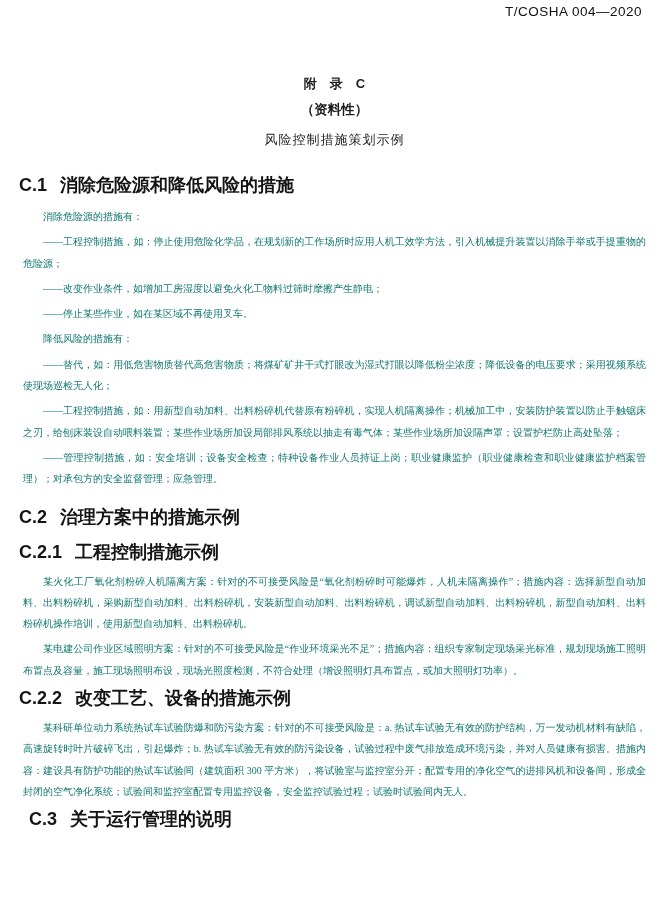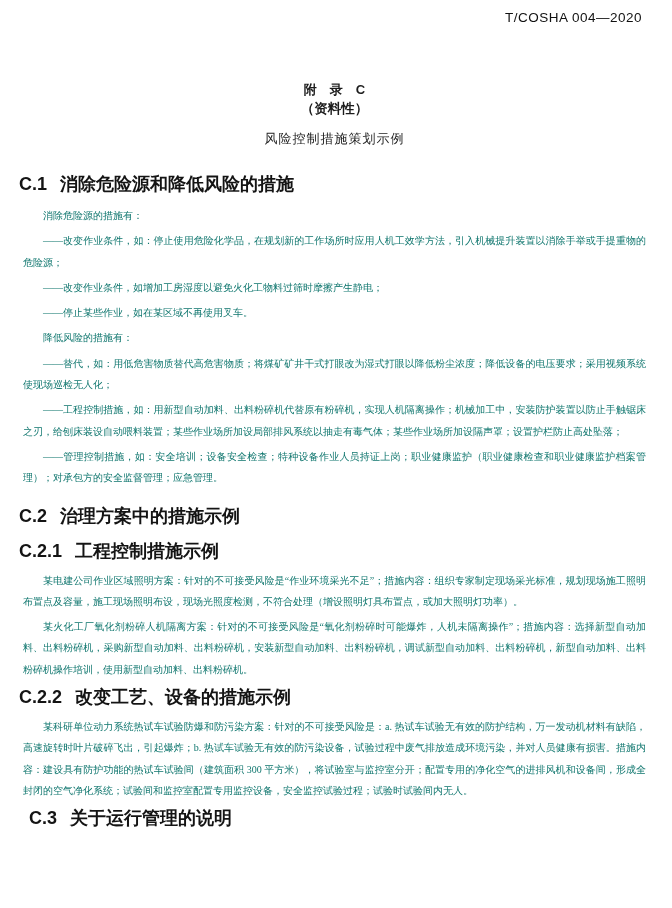--- a/index.html
+++ b/index.html
@@ -7,21 +7,21 @@
     padding: 0;
     background: #ffffff;
   }
   .page {
     position: relative;
     width: 672px;
     height: 908px;
     box-sizing: border-box;
     background: #ffffff;
     color: #1c1c1c;
-    padding: 10px 22px 0 19px;
+    padding: 4px 22px 0 19px;
     overflow: hidden;
     font-family: "Liberation Serif", serif;
   }
   .doc-header {
     text-align: right;
     font-family: "Liberation Sans", sans-serif;
     font-size: 13.5px;
     line-height: 16px;
     letter-spacing: 0.5px;
     padding-right: 8px;
@@ -34,21 +34,21 @@
     font-size: 13px;
     line-height: 20px;
     margin-top: 54px;
   }
   .apx-class {
     text-align: center;
     font-family: "Liberation Sans", sans-serif;
     font-weight: 600;
     font-size: 13.5px;
     line-height: 18px;
-    margin-top: 0;
+    margin-top: 7px;
   }
   .apx-title {
     text-align: center;
     font-family: "Liberation Serif", serif;
     font-weight: normal;
     font-size: 13px;
     line-height: 20px;
     margin-top: 11px;
     letter-spacing: 1px;
   }
@@ -89,40 +89,40 @@
   <div class="apx-class">（资料性）</div>
 
   <div class="apx-title">风险控制措施策划示例</div>
 
   <h2 class="sec m-c1">
     <span class="num">C.1</span><span>消除危险源和降低风险的措施</span>
   </h2>
 
   <div class="block first">
     <p class="bodyp">消除危险源的措施有：</p>
-    <p class="bodyp">——改变作业条件，如：停止使用危险化学品，在规划新的工作场所时应用人机工效学方法，引入机械提升装置以消除手举或手提重物的危险源；</p>
+    <p class="bodyp">——工程控制措施，如：停止使用危险化学品，在规划新的工作场所时应用人机工效学方法，引入机械提升装置以消除手举或手提重物的危险源；</p>
     <p class="bodyp">——改变作业条件，如增加工房湿度以避免火化工物料过筛时摩擦产生静电；</p>
     <p class="bodyp">——停止某些作业，如在某区域不再使用叉车。</p>
     <p class="bodyp">降低风险的措施有：</p>
     <p class="bodyp">——替代，如：用低危害物质替代高危害物质；将煤矿矿井干式打眼改为湿式打眼以降低粉尘浓度；降低设备的电压要求；采用视频系统使现场巡检无人化；</p>
     <p class="bodyp">——工程控制措施，如：用新型自动加料、出料粉碎机代替原有粉碎机，实现人机隔离操作；机械加工中，安装防护装置以防止手触锯床之刃，给刨床装设自动喂料装置；某些作业场所加设局部排风系统以抽走有毒气体；某些作业场所加设隔声罩；设置护栏防止高处坠落；</p>
     <p class="bodyp">——管理控制措施，如：安全培训；设备安全检查；特种设备作业人员持证上岗；职业健康监护（职业健康检查和职业健康监护档案管理）；对承包方的安全监督管理；应急管理。</p>
   </div>
 
   <h2 class="sec m-c2">
     <span class="num">C.2</span><span>治理方案中的措施示例</span>
   </h2>
 
   <h3 class="sec m-c21">
     <span class="num">C.2.1</span><span>工程控制措施示例</span>
   </h3>
 
   <div class="block">
+    <p class="bodyp">某火化工厂氧化剂粉碎人机隔离方案：针对的不可接受风险是“氧化剂粉碎时可能爆炸，人机未隔离操作”；措施内容：选择新型自动加料、出料粉碎机，采购新型自动加料、出料粉碎机，安装新型自动加料、出料粉碎机，调试新型自动加料、出料粉碎机，新型自动加料、出料粉碎机操作培训，使用新型自动加料、出料粉碎机。</p>
     <p class="bodyp">某电建公司作业区域照明方案：针对的不可接受风险是“作业环境采光不足”；措施内容：组织专家制定现场采光标准，规划现场施工照明布置点及容量，施工现场照明布设，现场光照度检测，不符合处理（增设照明灯具布置点，或加大照明灯功率）。</p>
-    <p class="bodyp">某火化工厂氧化剂粉碎人机隔离方案：针对的不可接受风险是“氧化剂粉碎时可能爆炸，人机未隔离操作”；措施内容：选择新型自动加料、出料粉碎机，采购新型自动加料、出料粉碎机，安装新型自动加料、出料粉碎机，调试新型自动加料、出料粉碎机，新型自动加料、出料粉碎机操作培训，使用新型自动加料、出料粉碎机。</p>
   </div>
 
   <h3 class="sec m-c22">
     <span class="num">C.2.2</span><span>改变工艺、设备的措施示例</span>
   </h3>
 
   <div class="block">
     <p class="bodyp">某科研单位动力系统热试车试验防爆和防污染方案：针对的不可接受风险是：a. 热试车试验无有效的防护结构，万一发动机材料有缺陷，高速旋转时叶片破碎飞出，引起爆炸；b. 热试车试验无有效的防污染设备，试验过程中废气排放造成环境污染，并对人员健康有损害。措施内容：建设具有防护功能的热试车试验间（建筑面积 300 平方米），将试验室与监控室分开；配置专用的净化空气的进排风机和设备间，形成全封闭的空气净化系统；试验间和监控室配置专用监控设备，安全监控试验过程；试验时试验间内无人。</p>
   </div>
 

